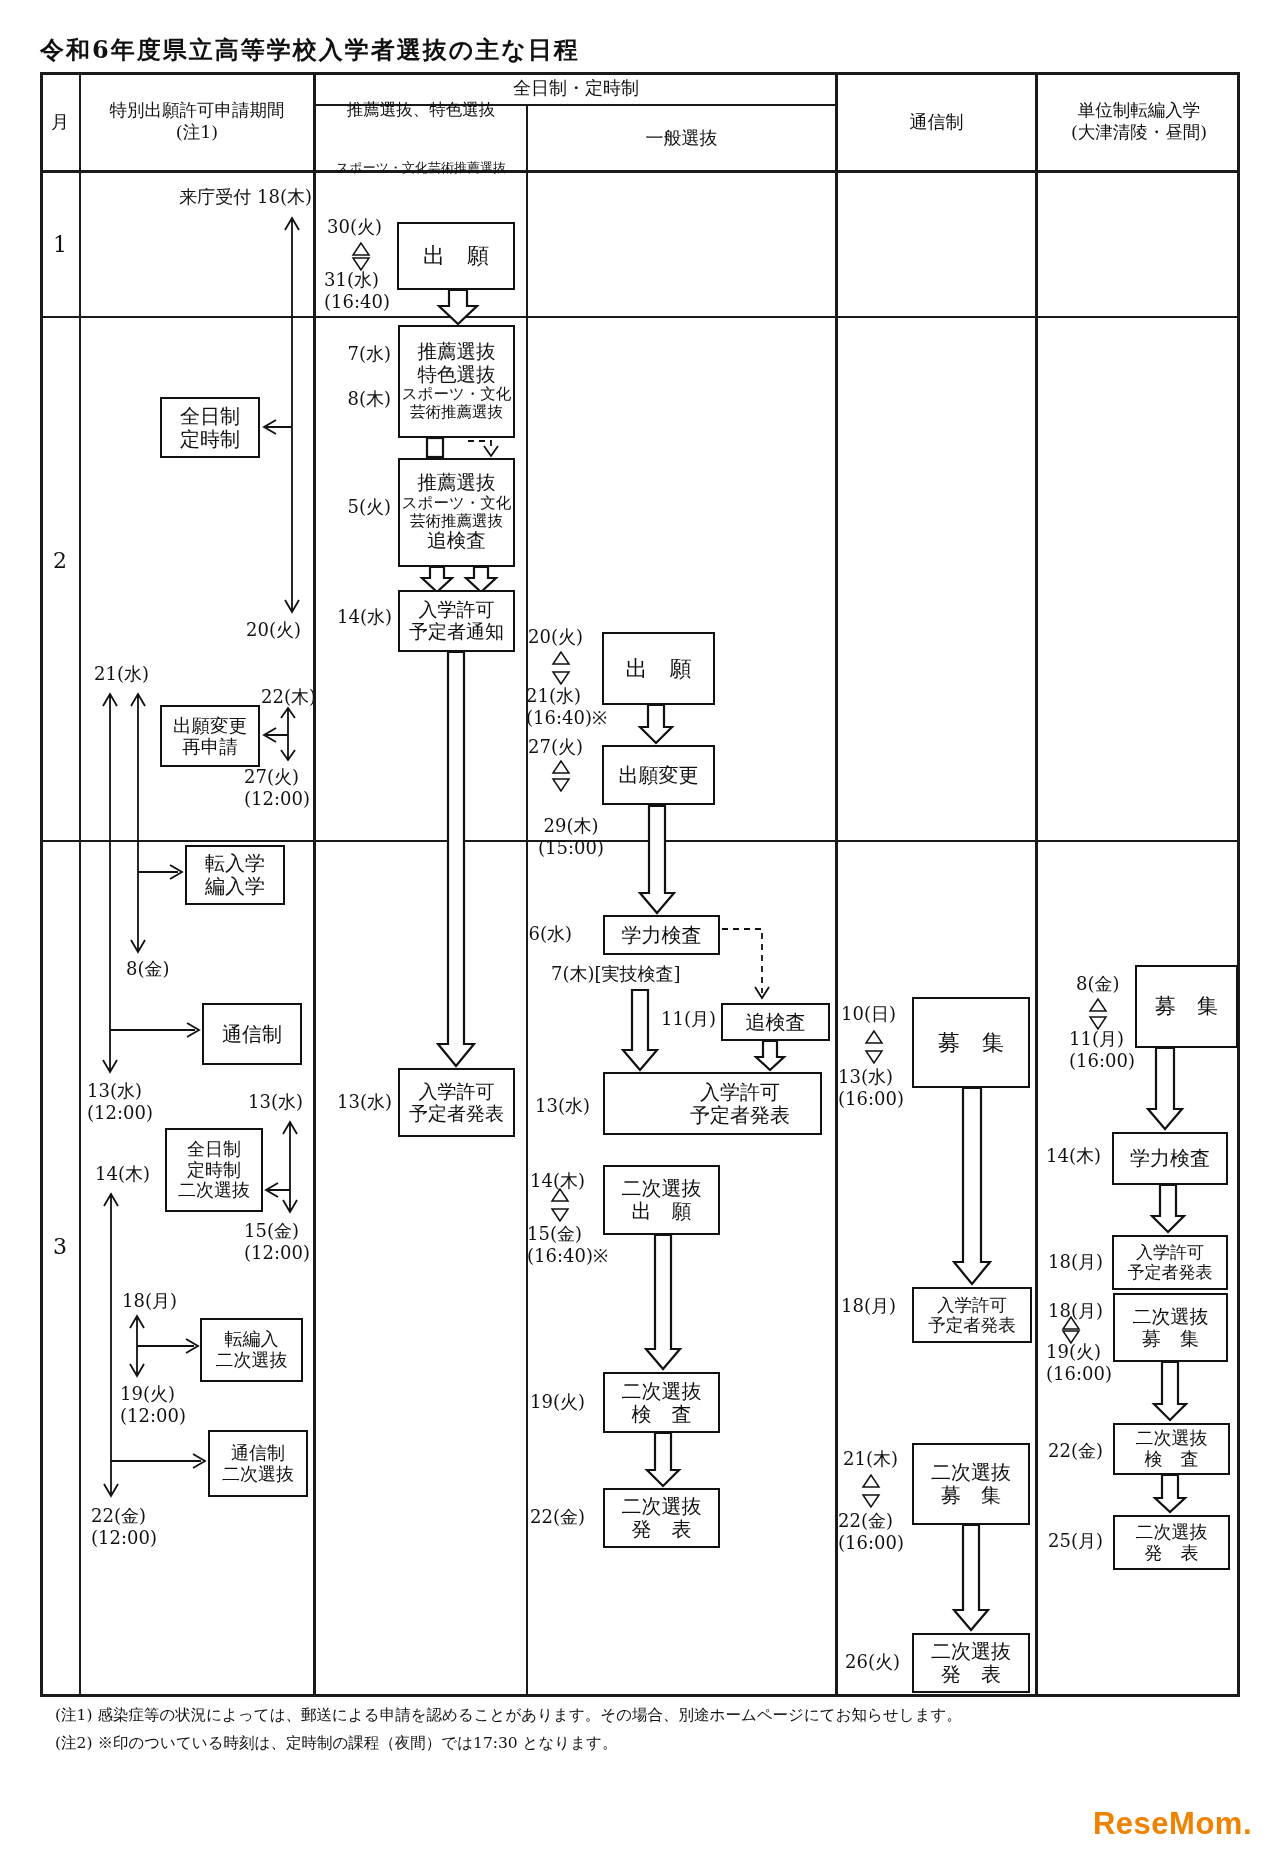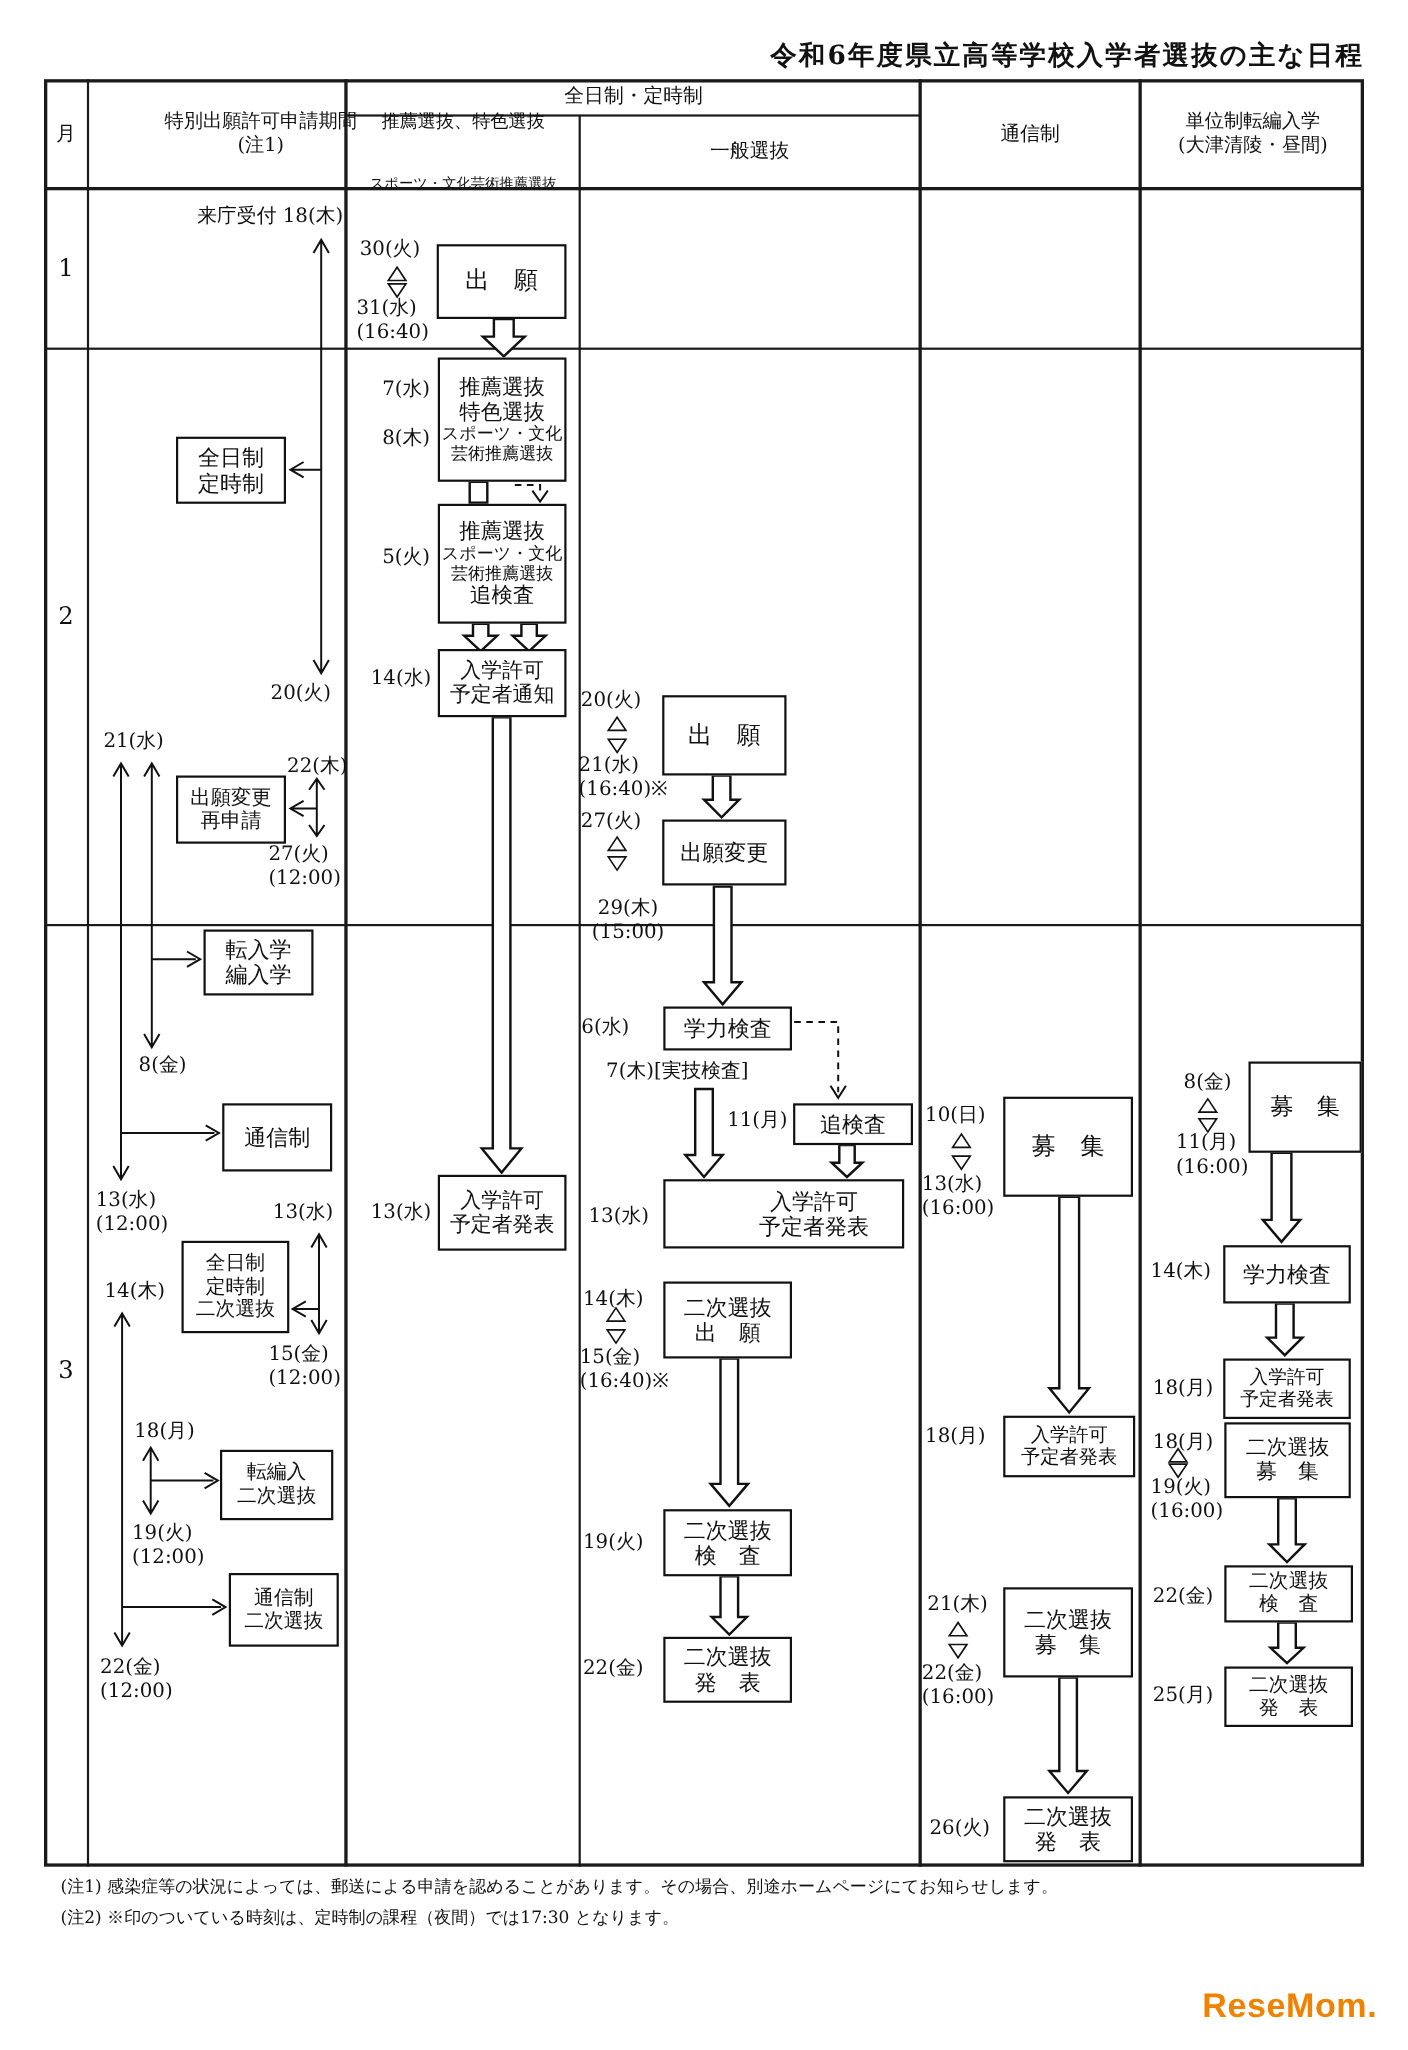--- a/index.html
+++ b/index.html
@@ -1,18 +1,18 @@
 <!DOCTYPE html>
 <html><head>
 <meta charset="utf-8">
 <style>
   html,body{margin:0;padding:0;background:#ffffff;}
   #page{position:relative;width:1280px;height:1864px;background:#ffffff;overflow:hidden;
         font-family:"DejaVu Serif","Liberation Serif",serif;color:#111;}
-  .title{position:absolute;left:40px;top:34px;width:1200px;text-align:right;
+  .title{position:absolute;left:40px;top:34px;width:1200px;text-align:left;
          font-size:24px;font-weight:700;letter-spacing:2px;}
   .grid{position:absolute;background:#1a1a1a;}
   .hcell{position:absolute;display:flex;flex-direction:column;align-items:center;justify-content:center;
          text-align:center;font-size:18px;line-height:1.25;white-space:pre-line;}
   .mnum{position:absolute;width:40px;left:40px;text-align:center;font-size:22px;}
   .lbl{position:absolute;font-size:18px;line-height:1.22;white-space:pre-line;}
   .r{text-align:right;}
   .box{position:absolute;box-sizing:border-box;border:2px solid #111;background:#fff;
        display:flex;flex-direction:column;align-items:center;justify-content:center;
        text-align:center;font-size:20px;line-height:1.15;white-space:pre-line;z-index:5;}
@@ -37,21 +37,21 @@
   <div class="grid" style="left:313px;top:72px;width:3px;height:1625px;"></div>
   <div class="grid" style="left:526px;top:105px;width:2px;height:1592px;"></div>
   <div class="grid" style="left:835px;top:72px;width:3px;height:1625px;"></div>
   <div class="grid" style="left:1035px;top:72px;width:3px;height:1625px;"></div>
   <div class="grid" style="left:315px;top:104px;width:521px;height:2px;"></div>
   <div class="grid" style="left:40px;top:170px;width:1200px;height:3px;"></div>
   <div class="grid" style="left:40px;top:316px;width:1200px;height:2px;"></div>
   <div class="grid" style="left:40px;top:840px;width:1200px;height:2px;"></div>
 
   <div class="hcell" style="left:40px;top:72px;width:40px;height:100px;">月</div>
-  <div class="hcell" style="left:80px;top:72px;width:234px;height:100px;font-size:17.5px;padding-left:40px;">特別出願許可申請期間
+  <div class="hcell" style="left:80px;top:72px;width:234px;height:100px;font-size:17.5px;">特別出願許可申請期間
 (注1)</div>
   <div class="hcell" style="left:316px;top:72px;width:520px;height:33px;">全日制・定時制</div>
   <div class="hcell" style="left:316px;top:105px;width:210px;height:66px;gap:40px;">
     <div style="font-size:16.5px;">推薦選抜、特色選抜</div>
     <div style="font-size:13px;">スポーツ・文化芸術推薦選抜</div>
   </div>
   <div class="hcell" style="left:528px;top:105px;width:307px;height:66px;">一般選抜</div>
   <div class="hcell" style="left:838px;top:72px;width:197px;height:100px;">通信制</div>
   <div class="hcell" style="left:1038px;top:72px;width:202px;height:100px;font-size:17.5px;">単位制転編入学
 (大津清陵・昼間)</div>

